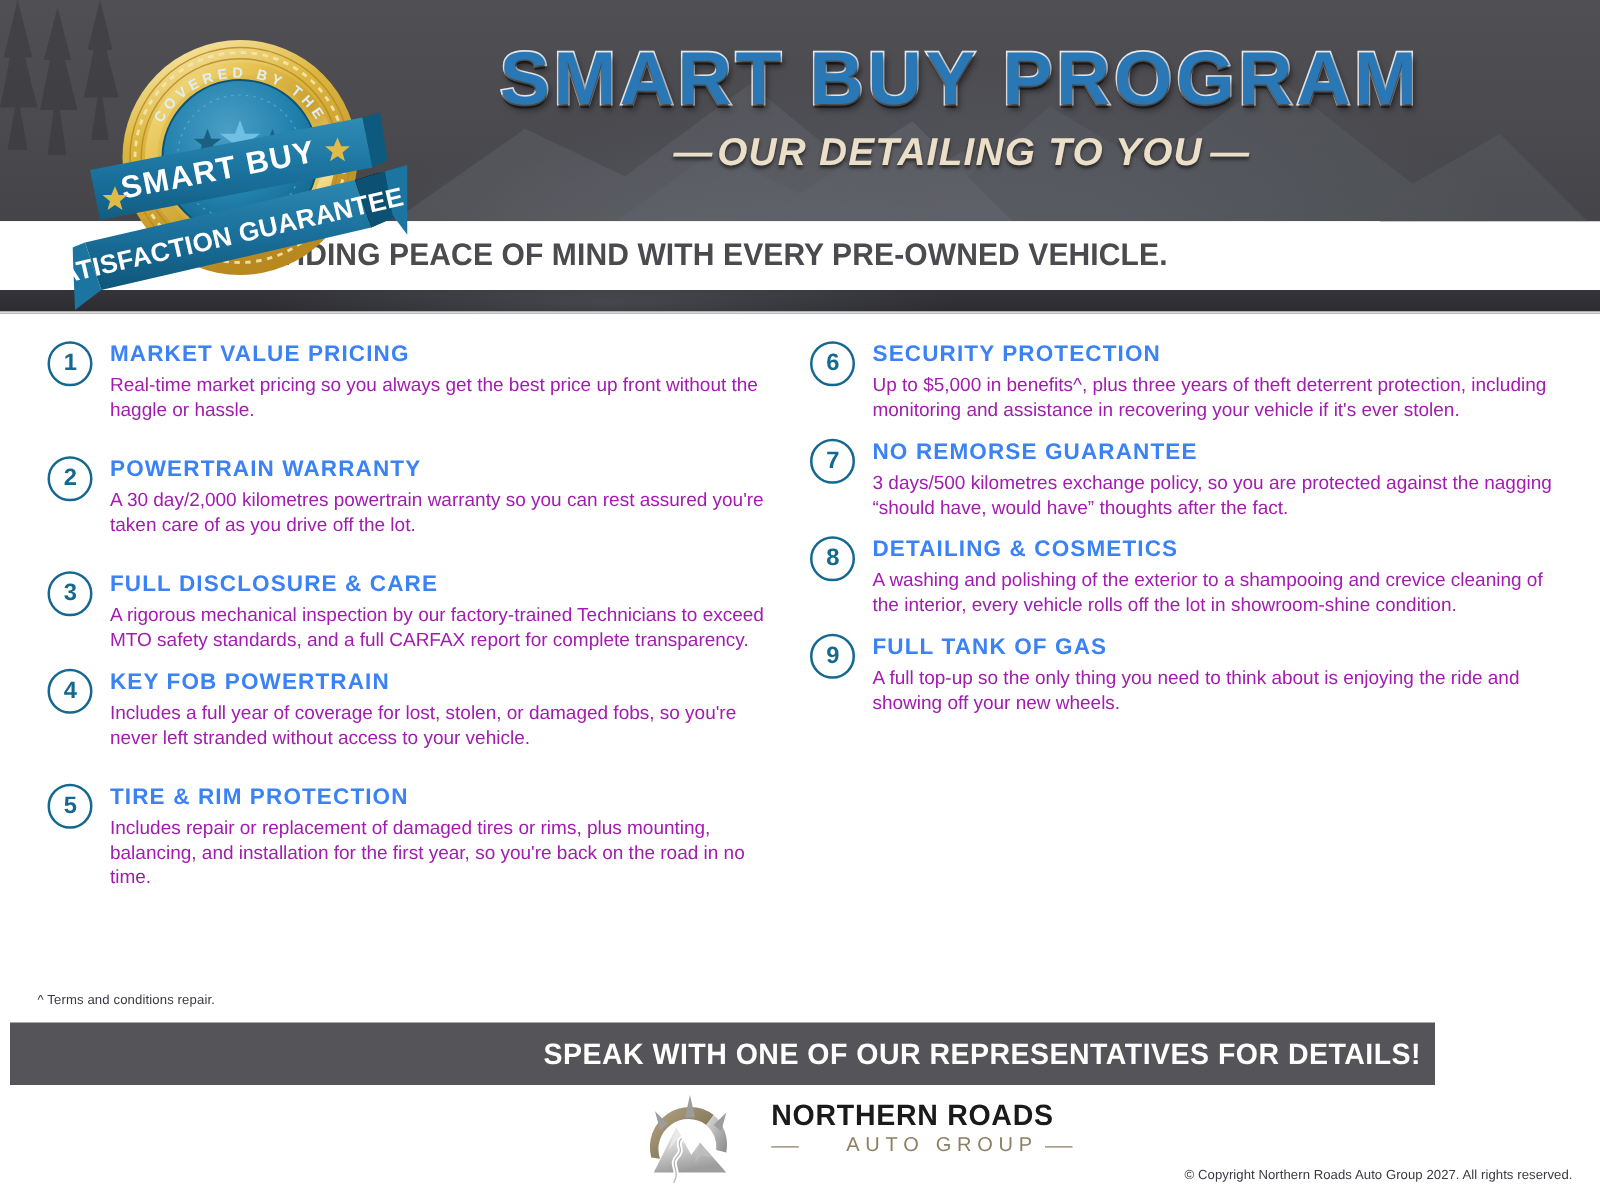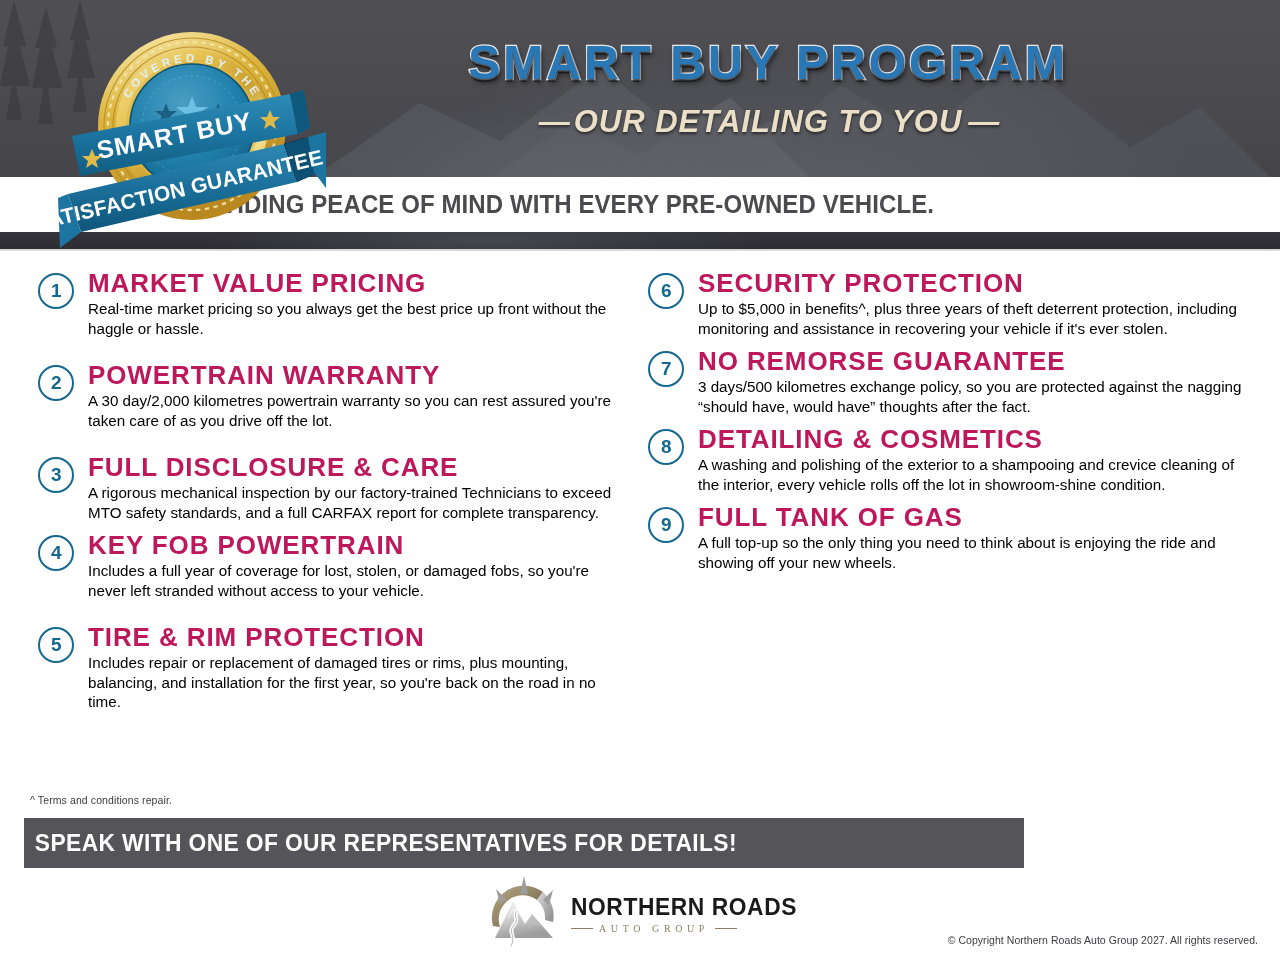--- a/index.html
+++ b/index.html
@@ -44,21 +44,21 @@
   .brand-title-wrap {
     position: absolute;
     left: 318px;
     top: 30px;
     width: 900px;
     text-align: center;
   }
   .brand-title {
     font-family: "Liberation Sans", sans-serif;
     font-weight: bold;
-    font-size: 48px;
+    font-size: 60px;
     letter-spacing: 3px;
     line-height: 66px;
     color: #2a77b5;
     -webkit-text-stroke: 2.5px #e9eaec;
     paint-order: stroke fill;
     text-shadow:
       0 3px 0 rgba(0,0,0,.45),
       2px 4px 5px rgba(0,0,0,.5);
     white-space: nowrap;
   }
@@ -166,31 +166,31 @@
     letter-spacing: -0.5px;
   }
   .promise-num.wide {
     width: 44px;
     left: -2px;
     font-size: 19px;
   }
   .promise-title {
     font-family: "Liberation Sans", sans-serif;
     font-weight: bold;
-    font-size: 26px;
+    font-size: 18px;
     letter-spacing: .9px;
-    color: #be185d;
+    color: #3b82f6;
     margin: 5px 0 5px 0;
     line-height: 22px;
   }
   .promise-body {
     font-family: "Liberation Sans", sans-serif;
     font-size: 15.2px;
     line-height: 19.5px;
-    color: #000000;
+    color: #a21caf;
     max-width: 560px;
   }
   .col-right .promise-body { max-width: 560px; }
 
   
   .promise.g1 { margin-bottom: 26px; }
   .promise.g2 { margin-bottom: 26px; }
   .promise.g3 { margin-bottom: 12px; }
   .promise.g4 { margin-bottom: 26px; }
 
@@ -201,48 +201,49 @@
     top: 794px;
     font-family: "Liberation Sans", sans-serif;
     font-size: 10.5px;
     color: #3a3a42;
     letter-spacing: .1px;
   }
 
   
   .cta-bar {
     position: absolute;
-    left: 24px;
+    left: 8px;
     top: 818px;
-    width: 1000px;
+    width: 1140px;
     height: 50px;
     background: #545459;
     display: flex;
     align-items: center;
-    justify-content: flex-start;
+    justify-content: flex-end;
   }
   .cta-text {
     font-family: "Liberation Sans", sans-serif;
     font-weight: bold;
     font-size: 23.5px;
     letter-spacing: .4px;
     color: #ffffff;
     transform: scaleX(.97);
     white-space: nowrap;
   }
 
   
   .footer-logo {
     position: absolute;
-    left: 487px;
+    left: 515px;
     top: 876px;
     width: 330px;
     height: 72px;
     display: flex;
-    align-items: center;
+    align-items: flex-start;
+    gap: 18px;
   }
   .logo-mark { width: 74px; height: 72px; flex: none; }
   .logo-mark svg { display: block; }
   .logo-words {
     margin-left: 10px;
     padding-top: 4px;
   }
   .logo-name {
     font-family: "Liberation Sans", sans-serif;
     font-weight: bold;
@@ -262,25 +263,26 @@
     white-space: nowrap;
   }
   .logo-tag .rule {
     height: 1px;
     background: #8d7f63;
     flex: none;
   }
   .logo-tag .rule.l { width: 22px; }
   .logo-tag .rule.r { width: 22px; }
   .logo-tag-text {
-    font-family: Liberation Serif, serif;
-    font-size: 10px;
+    font-family: Liberation Sans, sans-serif;
+    font-size: 16px;
     letter-spacing: 4.6px;
     color: #8d7f63;
     font-weight: normal;
+    margin-left: 32px;
   }
 
   .copyright {
     position: absolute;
     right: 22px;
     top: 934px;
     font-family: "Liberation Sans", sans-serif;
     font-size: 10.5px;
     color: #3a3a42;
     letter-spacing: .05px;

